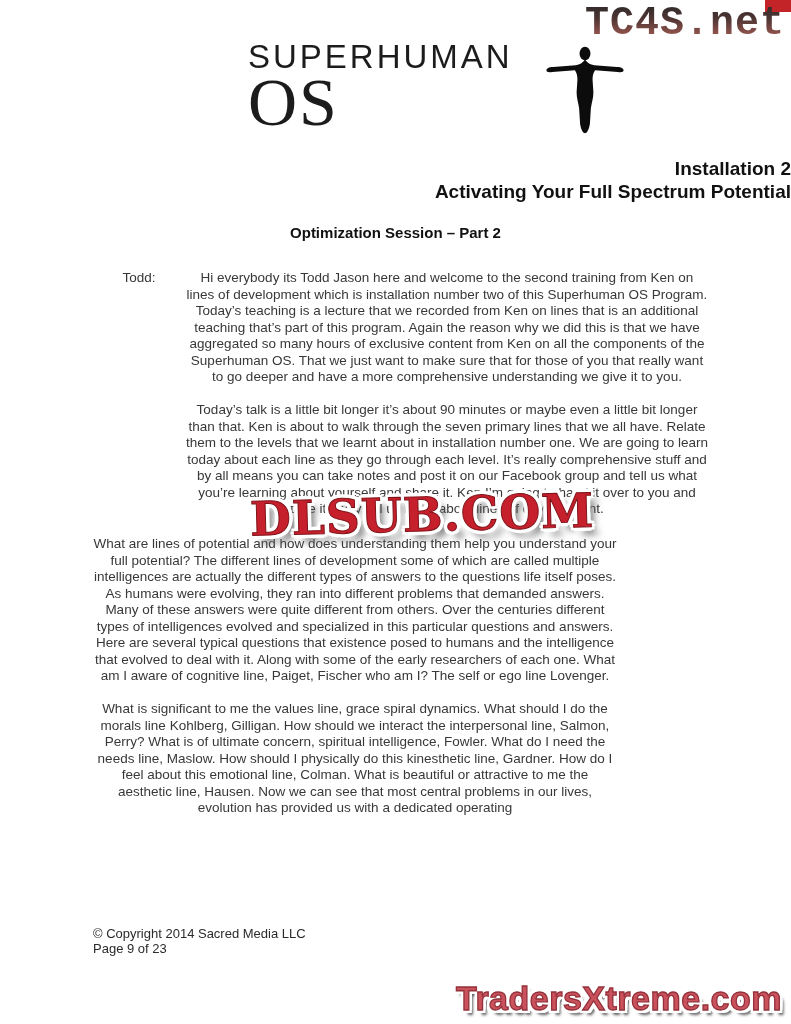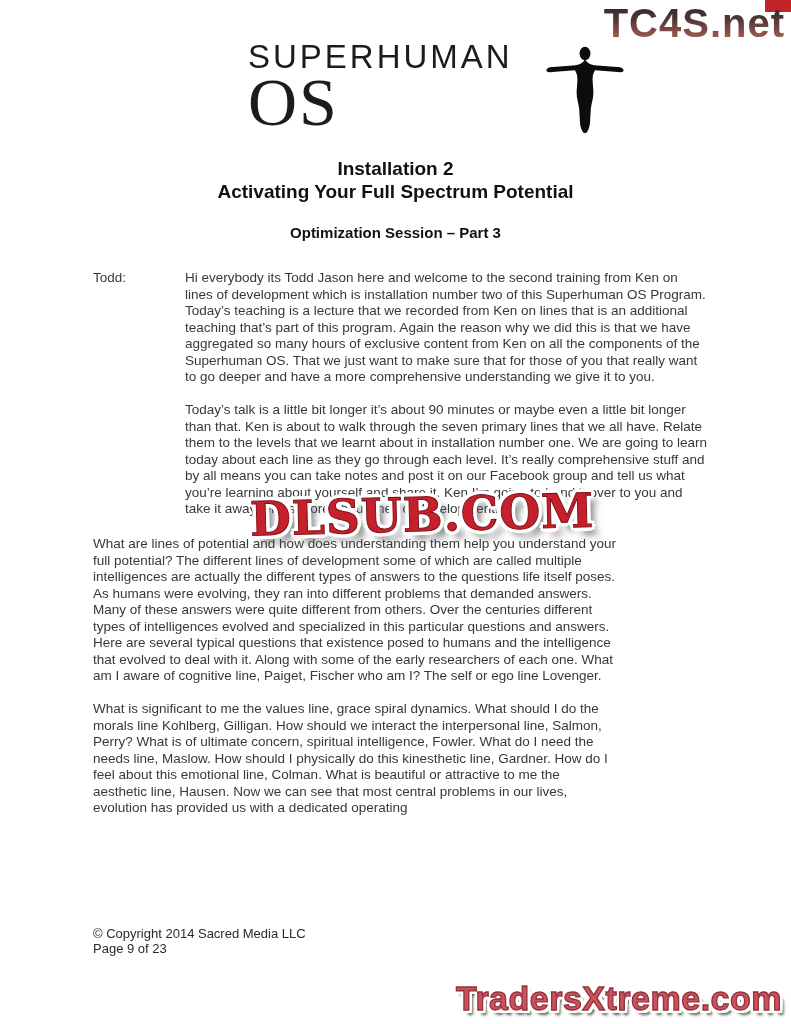--- a/index.html
+++ b/index.html
@@ -10,21 +10,21 @@
     background: #ffffff;
     overflow: hidden;
     font-family: "Liberation Sans", sans-serif;
   }
 
   
   .tc4s {
     position: absolute;
     top: 1px;
     right: 6px;
-    font-family: Liberation Sans, sans-serif;
+    font-family: Liberation Mono, monospace;
     font-weight: 900;
     font-size: 40px;
     letter-spacing: 1px;
     background: linear-gradient(180deg, #262626 0%, #4f3634 40%, #99564f 78%, #5e3a35 100%);
     -webkit-background-clip: text;
     background-clip: text;
     color: transparent;
   }
   .corner-red {
     position: absolute;
@@ -74,36 +74,38 @@
     top: 157px;
     left: 0;
     width: 791px;
     text-align: center;
     color: #111;
   }
   .main-title {
     font-size: 19px;
     font-weight: bold;
     line-height: 23px;
+    text-align: right;
   }
   .subtitle {
     margin-top: 21px;
     font-size: 15px;
     font-weight: bold;
   }
 
   
   .transcript {
     position: absolute;
     top: 270px;
     left: 93px;
     width: 616px;
     color: #383838;
     font-size: 13.5px;
     line-height: 16.5px;
+    text-align: center;
   }
   .speaker-block { display: flex; margin-bottom: 2px; }
   .speaker-label { flex: 0 0 92px; }
   .paras { flex: 1 1 auto; max-width: 524px; }
   .paras p { margin: 0 0 16.5px 0; }
   .speaker-block + .speaker-block { margin-top: 2px; }
 
   
   .dlsub {
     position: absolute;
@@ -173,21 +175,21 @@
              C44,94 46,100 48,102 L50,103 L52,102 C54,100 56,94 56,89 L57,73
              C58,66 60,61 60,54 L59,39 C59,34 60,31 62,28 L89,30
              C93,31 96,30 96,28 C96,26 93,24 88,24 L61,22 C56,21 53,19 50,15 Z"></path>
   </svg>
 
   <div class="title-block">
     <div class="main-title">
       <div>Installation 2</div>
       <div>Activating Your Full Spectrum Potential</div>
     </div>
-    <div class="subtitle">Optimization Session – Part 3</div>
+    <div class="subtitle">Optimization Session – Part 2</div>
   </div>
 
   <div class="transcript">
 
     <div class="speaker-block">
       <div class="speaker-label">Todd:</div>
       <div class="paras">
         <p>Hi everybody its Todd Jason here and welcome to the second training from Ken on lines of development which is installation number two of this Superhuman OS Program. Today’s teaching is a lecture that we recorded from Ken on lines that is an additional teaching that’s part of this program. Again the reason why we did this is that we have aggregated so many hours of exclusive content from Ken on all the components of the Superhuman OS. That we just want to make sure that for those of you that really want to go deeper and have a more comprehensive understanding we give it to you.</p>
         <p>Today’s talk is a little bit longer it’s about 90 minutes or maybe even a little bit longer than that. Ken is about to walk through the seven primary lines that we all have. Relate them to the levels that we learnt about in installation number one. We are going to learn today about each line as they go through each level. It’s really comprehensive stuff and by all means you can take notes and post it on our Facebook group and tell us what you’re learning about yourself and share it. Ken I’m going to hand it over to you and take it away tell us more about lines of development.</p>
       </div>

